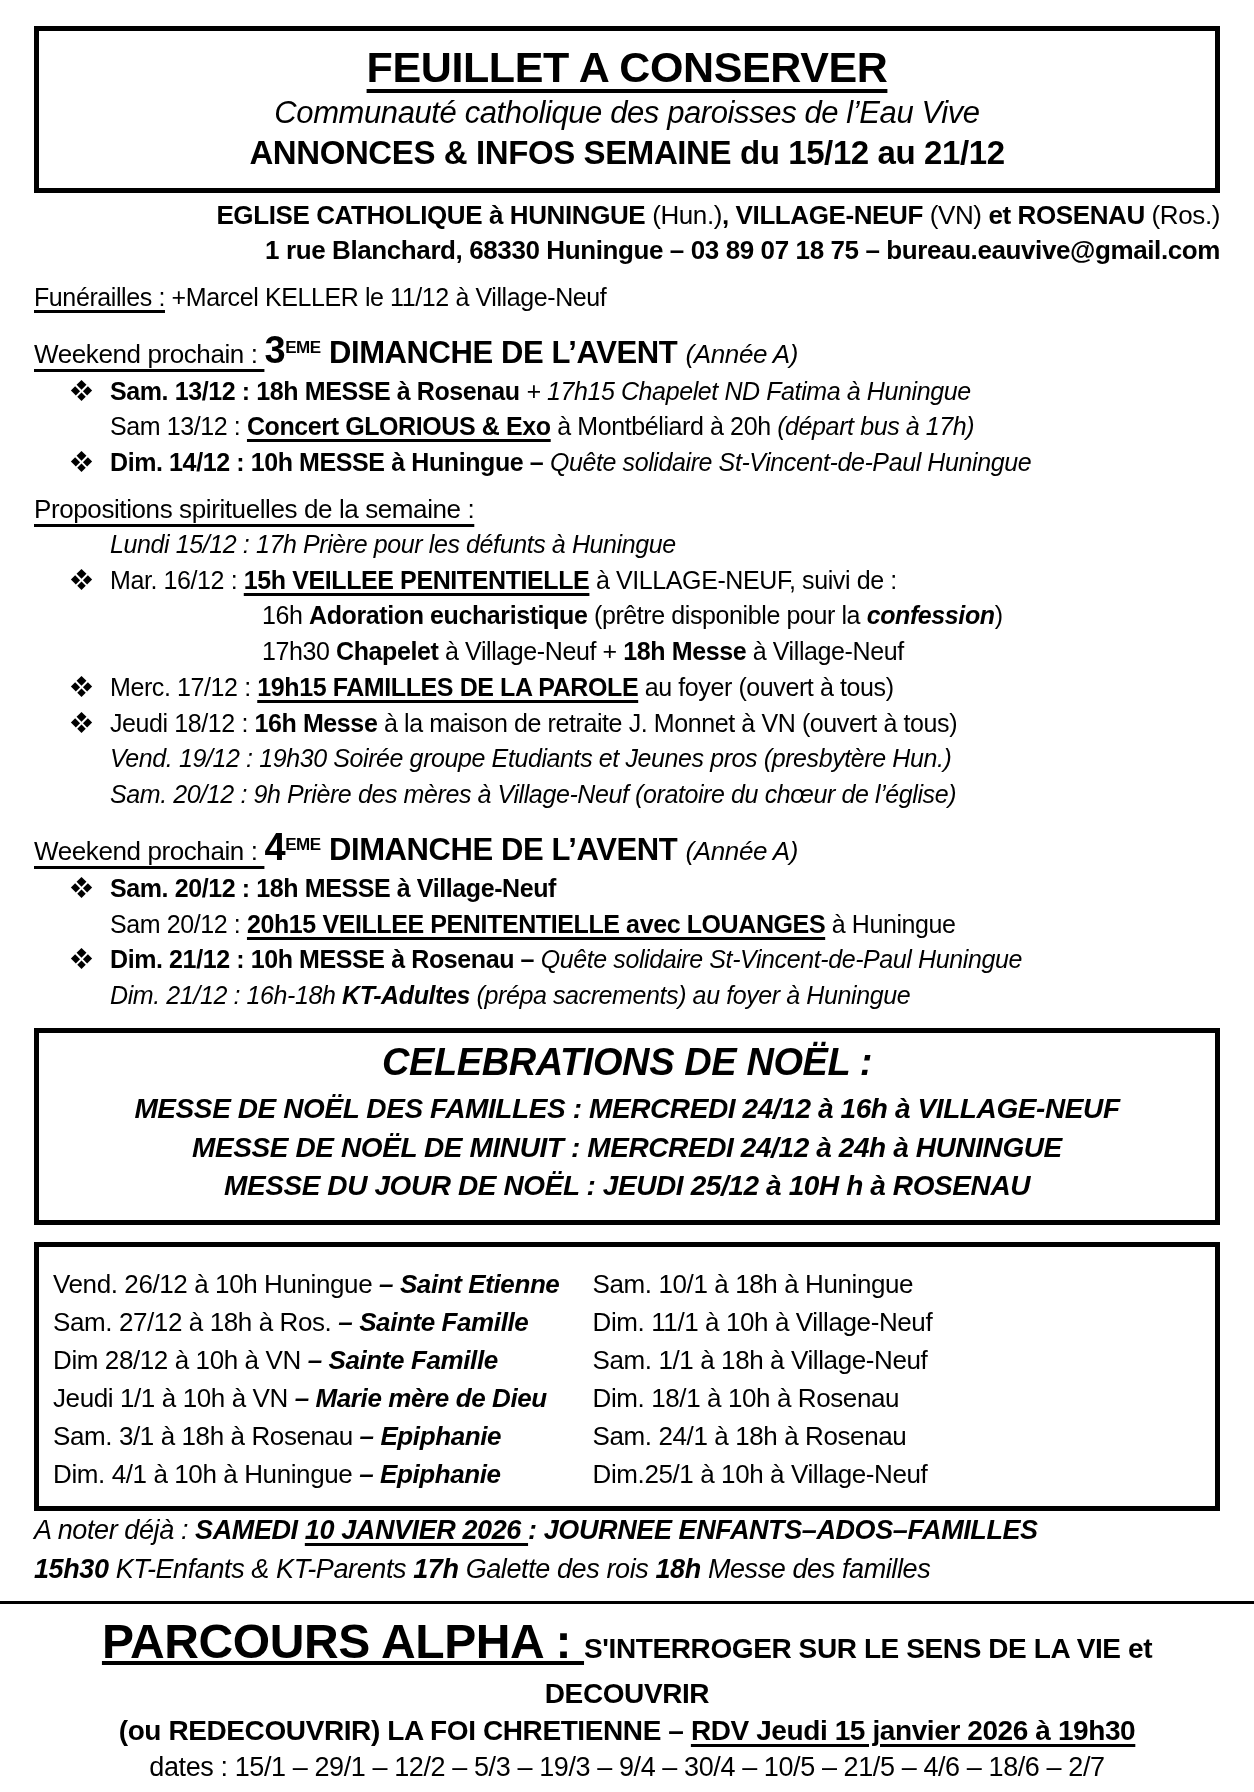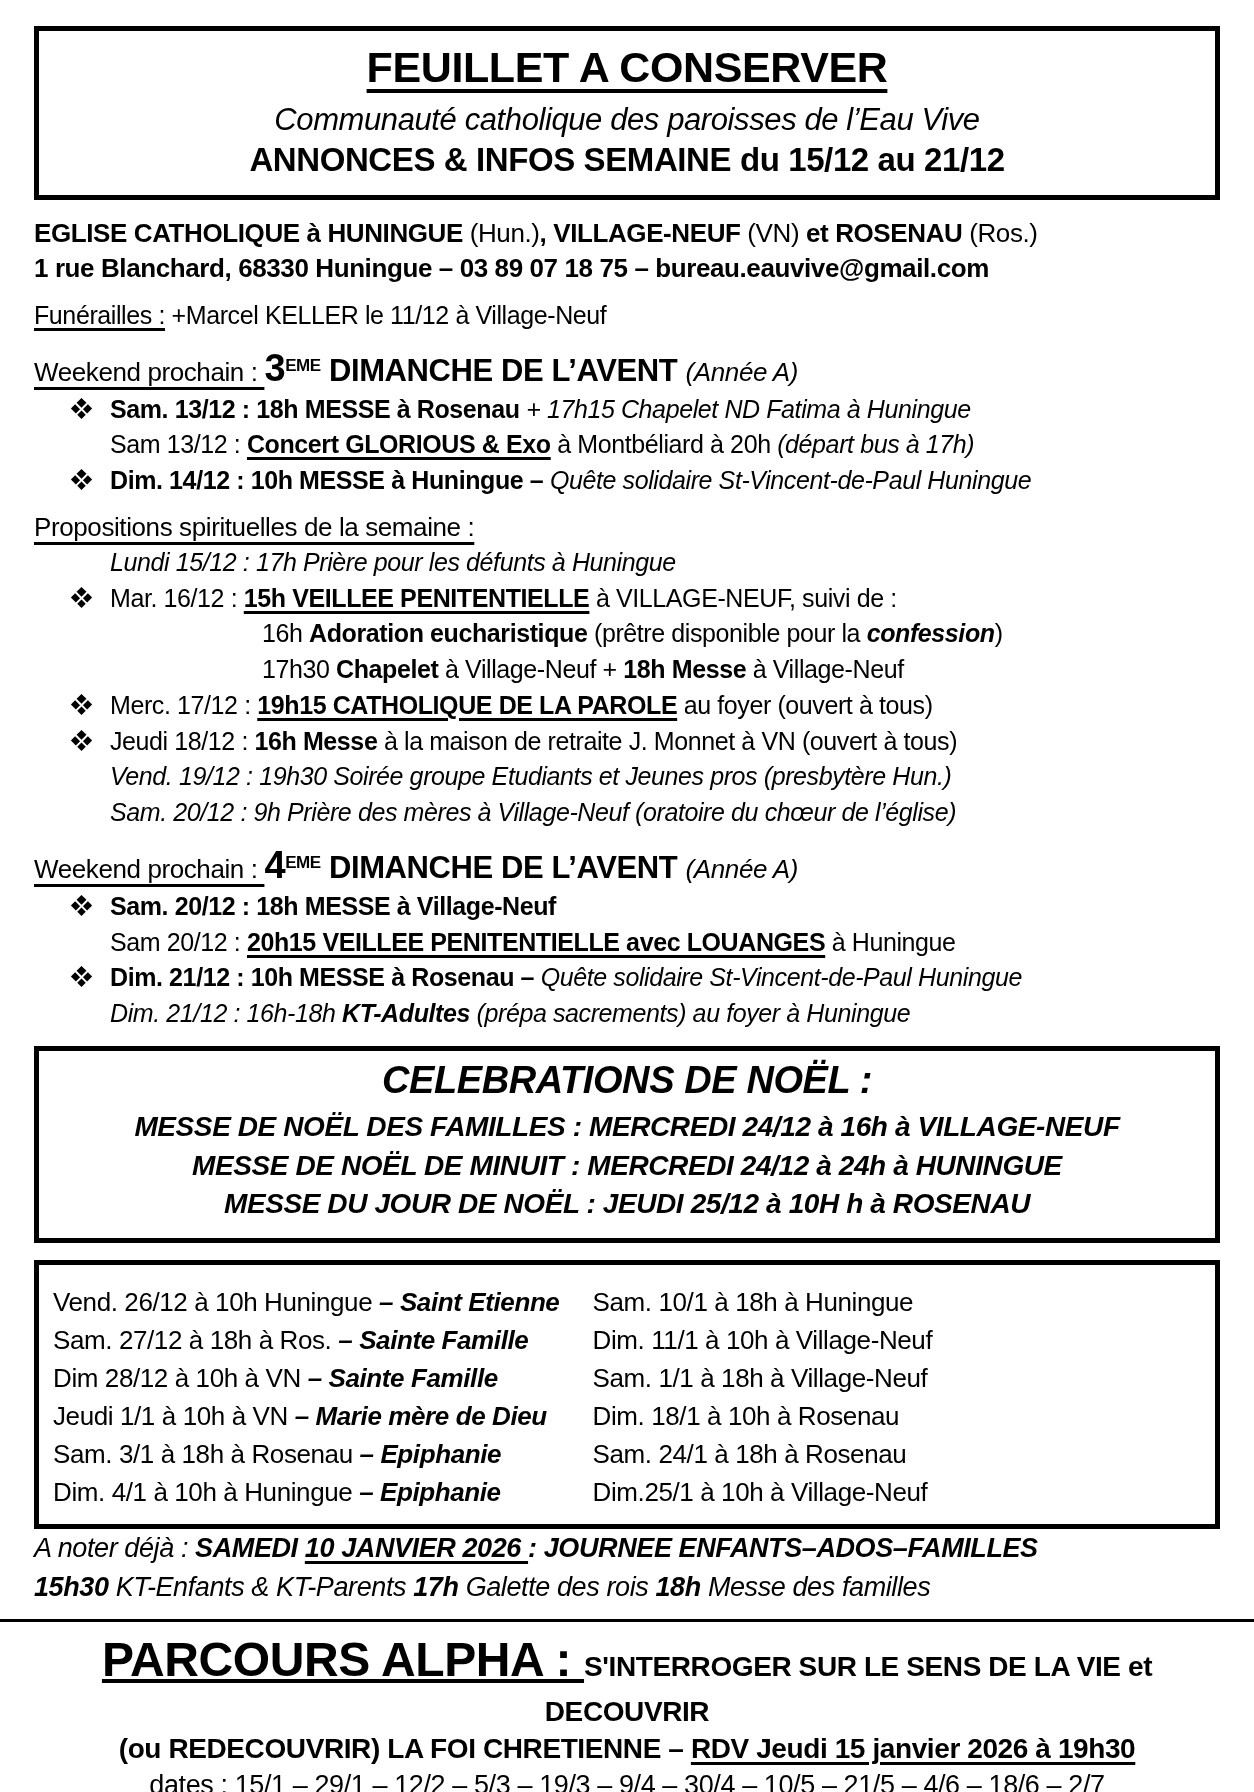--- a/index.html
+++ b/index.html
@@ -3,25 +3,25 @@
 <meta charset="utf-8">
 <style>
   html,body{margin:0;padding:0;background:#ffffff;color:#000000;}
   body{width:1254px;min-height:1792px;font-family:"Liberation Sans","DejaVu Sans",sans-serif;letter-spacing:-0.4px;}
   .page{padding:26px 34px 12px;box-sizing:border-box;}
   .box{border:5px solid #000;box-sizing:border-box;}
 
   
   .header-box{text-align:center;padding:12px 8px 16px;}
   .hb-title{font-size:43px;font-weight:bold;text-decoration:underline;text-decoration-thickness:4px;text-underline-offset:7px;}
-  .hb-subtitle{font-size:31px;font-style:italic;margin-top:10px;}
+  .hb-subtitle{font-size:31px;font-style:italic;margin-top:3px;}
   .hb-week{font-size:33px;font-weight:bold;margin-top:3px;}
 
   
-  .addr{text-align:left;margin-top:16px;}
+  .addr{text-align:right;margin-top:5px;}
   .addr .line{font-size:26px;line-height:1.35;}
 
   
   .line{font-size:25px;line-height:1.42;}
   .b{font-weight:bold;}
   .i{font-style:italic;}
   .u{text-decoration:underline;text-decoration-thickness:3px;text-underline-offset:4px;}
 
   .funerals{margin:12px 0 2px;}
 
@@ -112,21 +112,21 @@
             <i></i>
             <i></i>
           </span><span><span>Mar. 16/12 : </span><span class="b u">15h VEILLEE PENITENTIELLE</span><span> à VILLAGE-NEUF, suivi de :</span></span></div>
         <div class="item ind2"><span><span>16h </span><span class="b">Adoration eucharistique</span><span> (prêtre disponible pour la </span><span class="b i">confession</span><span>)</span></span></div>
         <div class="item ind2"><span><span>17h30 </span><span class="b">Chapelet</span><span> à Village-Neuf + </span><span class="b">18h Messe</span><span> à Village-Neuf</span></span></div>
         <div class="item"><span class="bullet">
             <i></i>
             <i></i>
             <i></i>
             <i></i>
-          </span><span><span>Merc. 17/12 : </span><span class="b u">19h15 CATHOLIQUE DE LA PAROLE</span><span> au foyer (ouvert à tous)</span></span></div>
+          </span><span><span>Merc. 17/12 : </span><span class="b u">19h15 FAMILLES DE LA PAROLE</span><span> au foyer (ouvert à tous)</span></span></div>
         <div class="item"><span class="bullet">
             <i></i>
             <i></i>
             <i></i>
             <i></i>
           </span><span><span>Jeudi 18/12 : </span><span class="b">16h Messe</span><span> à la maison de retraite J. Monnet à VN (ouvert à tous)</span></span></div>
         <div class="item"><span><span class="i">Vend. 19/12 : 19h30 Soirée groupe Etudiants et Jeunes pros (presbytère Hun.)</span></span></div>
         <div class="item"><span><span class="i">Sam. 20/12 : 9h Prière des mères à Village-Neuf (oratoire du chœur de l’église)</span></span></div>
       </div>
   </div>

